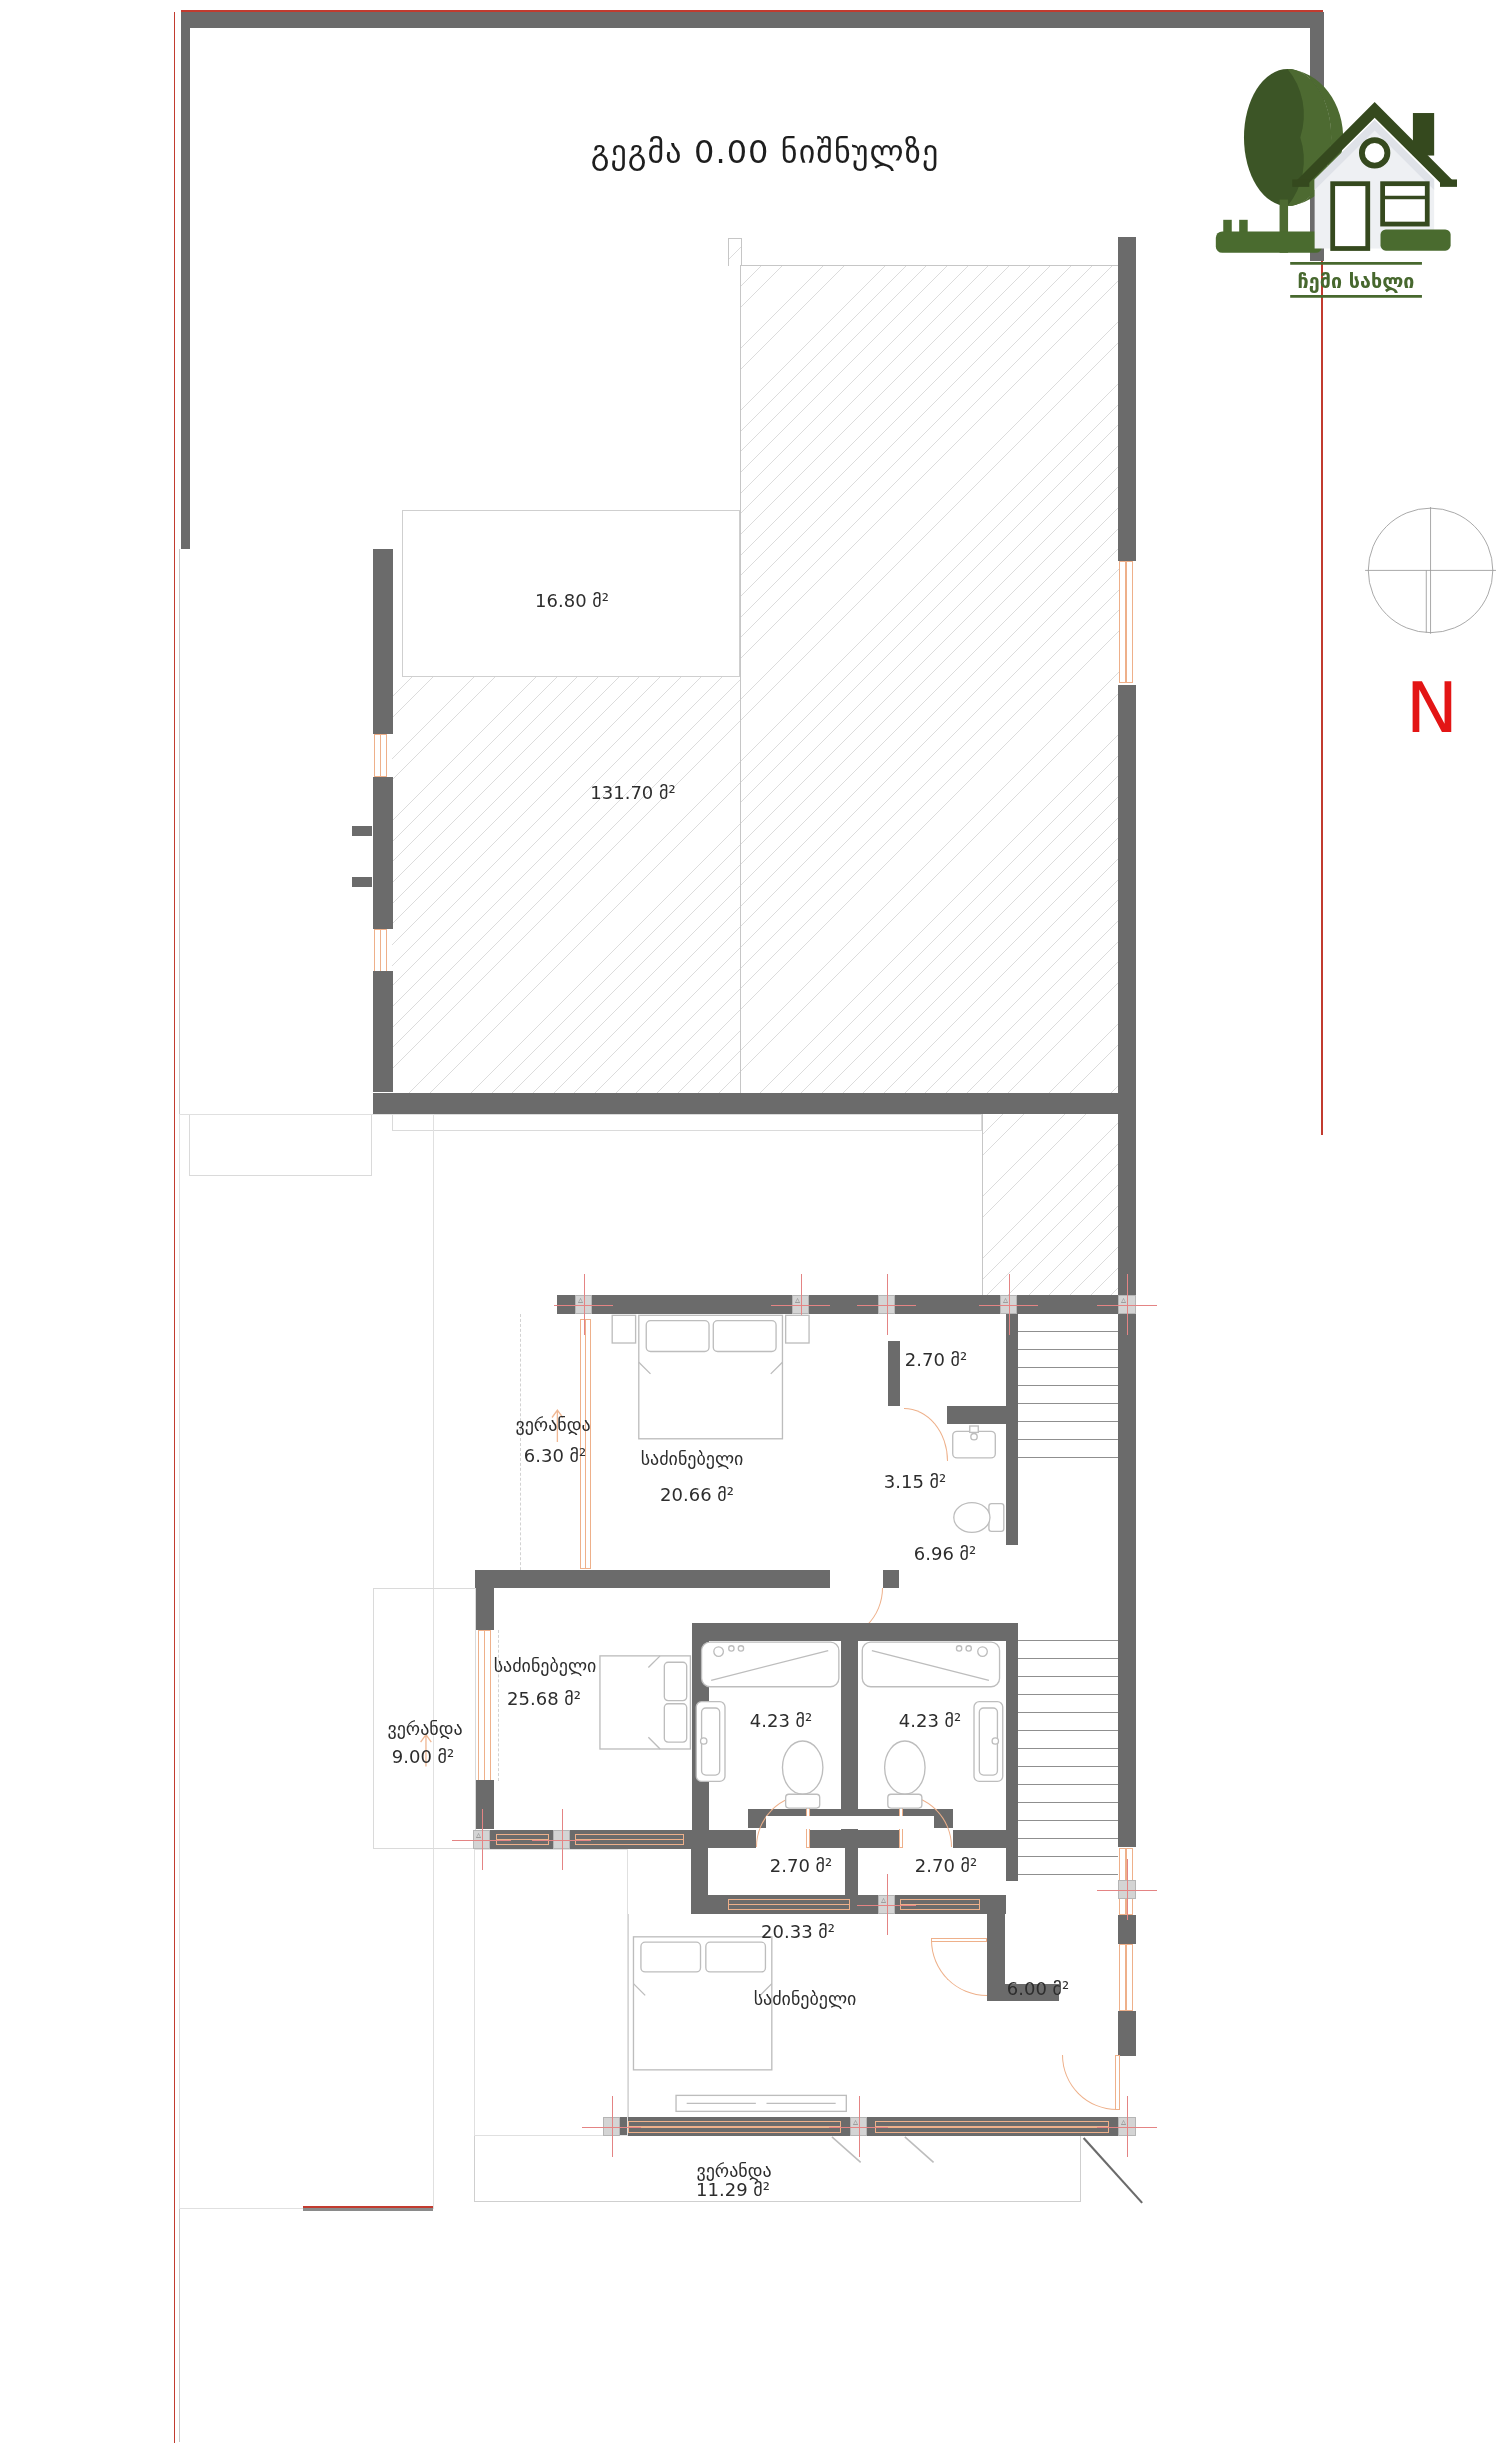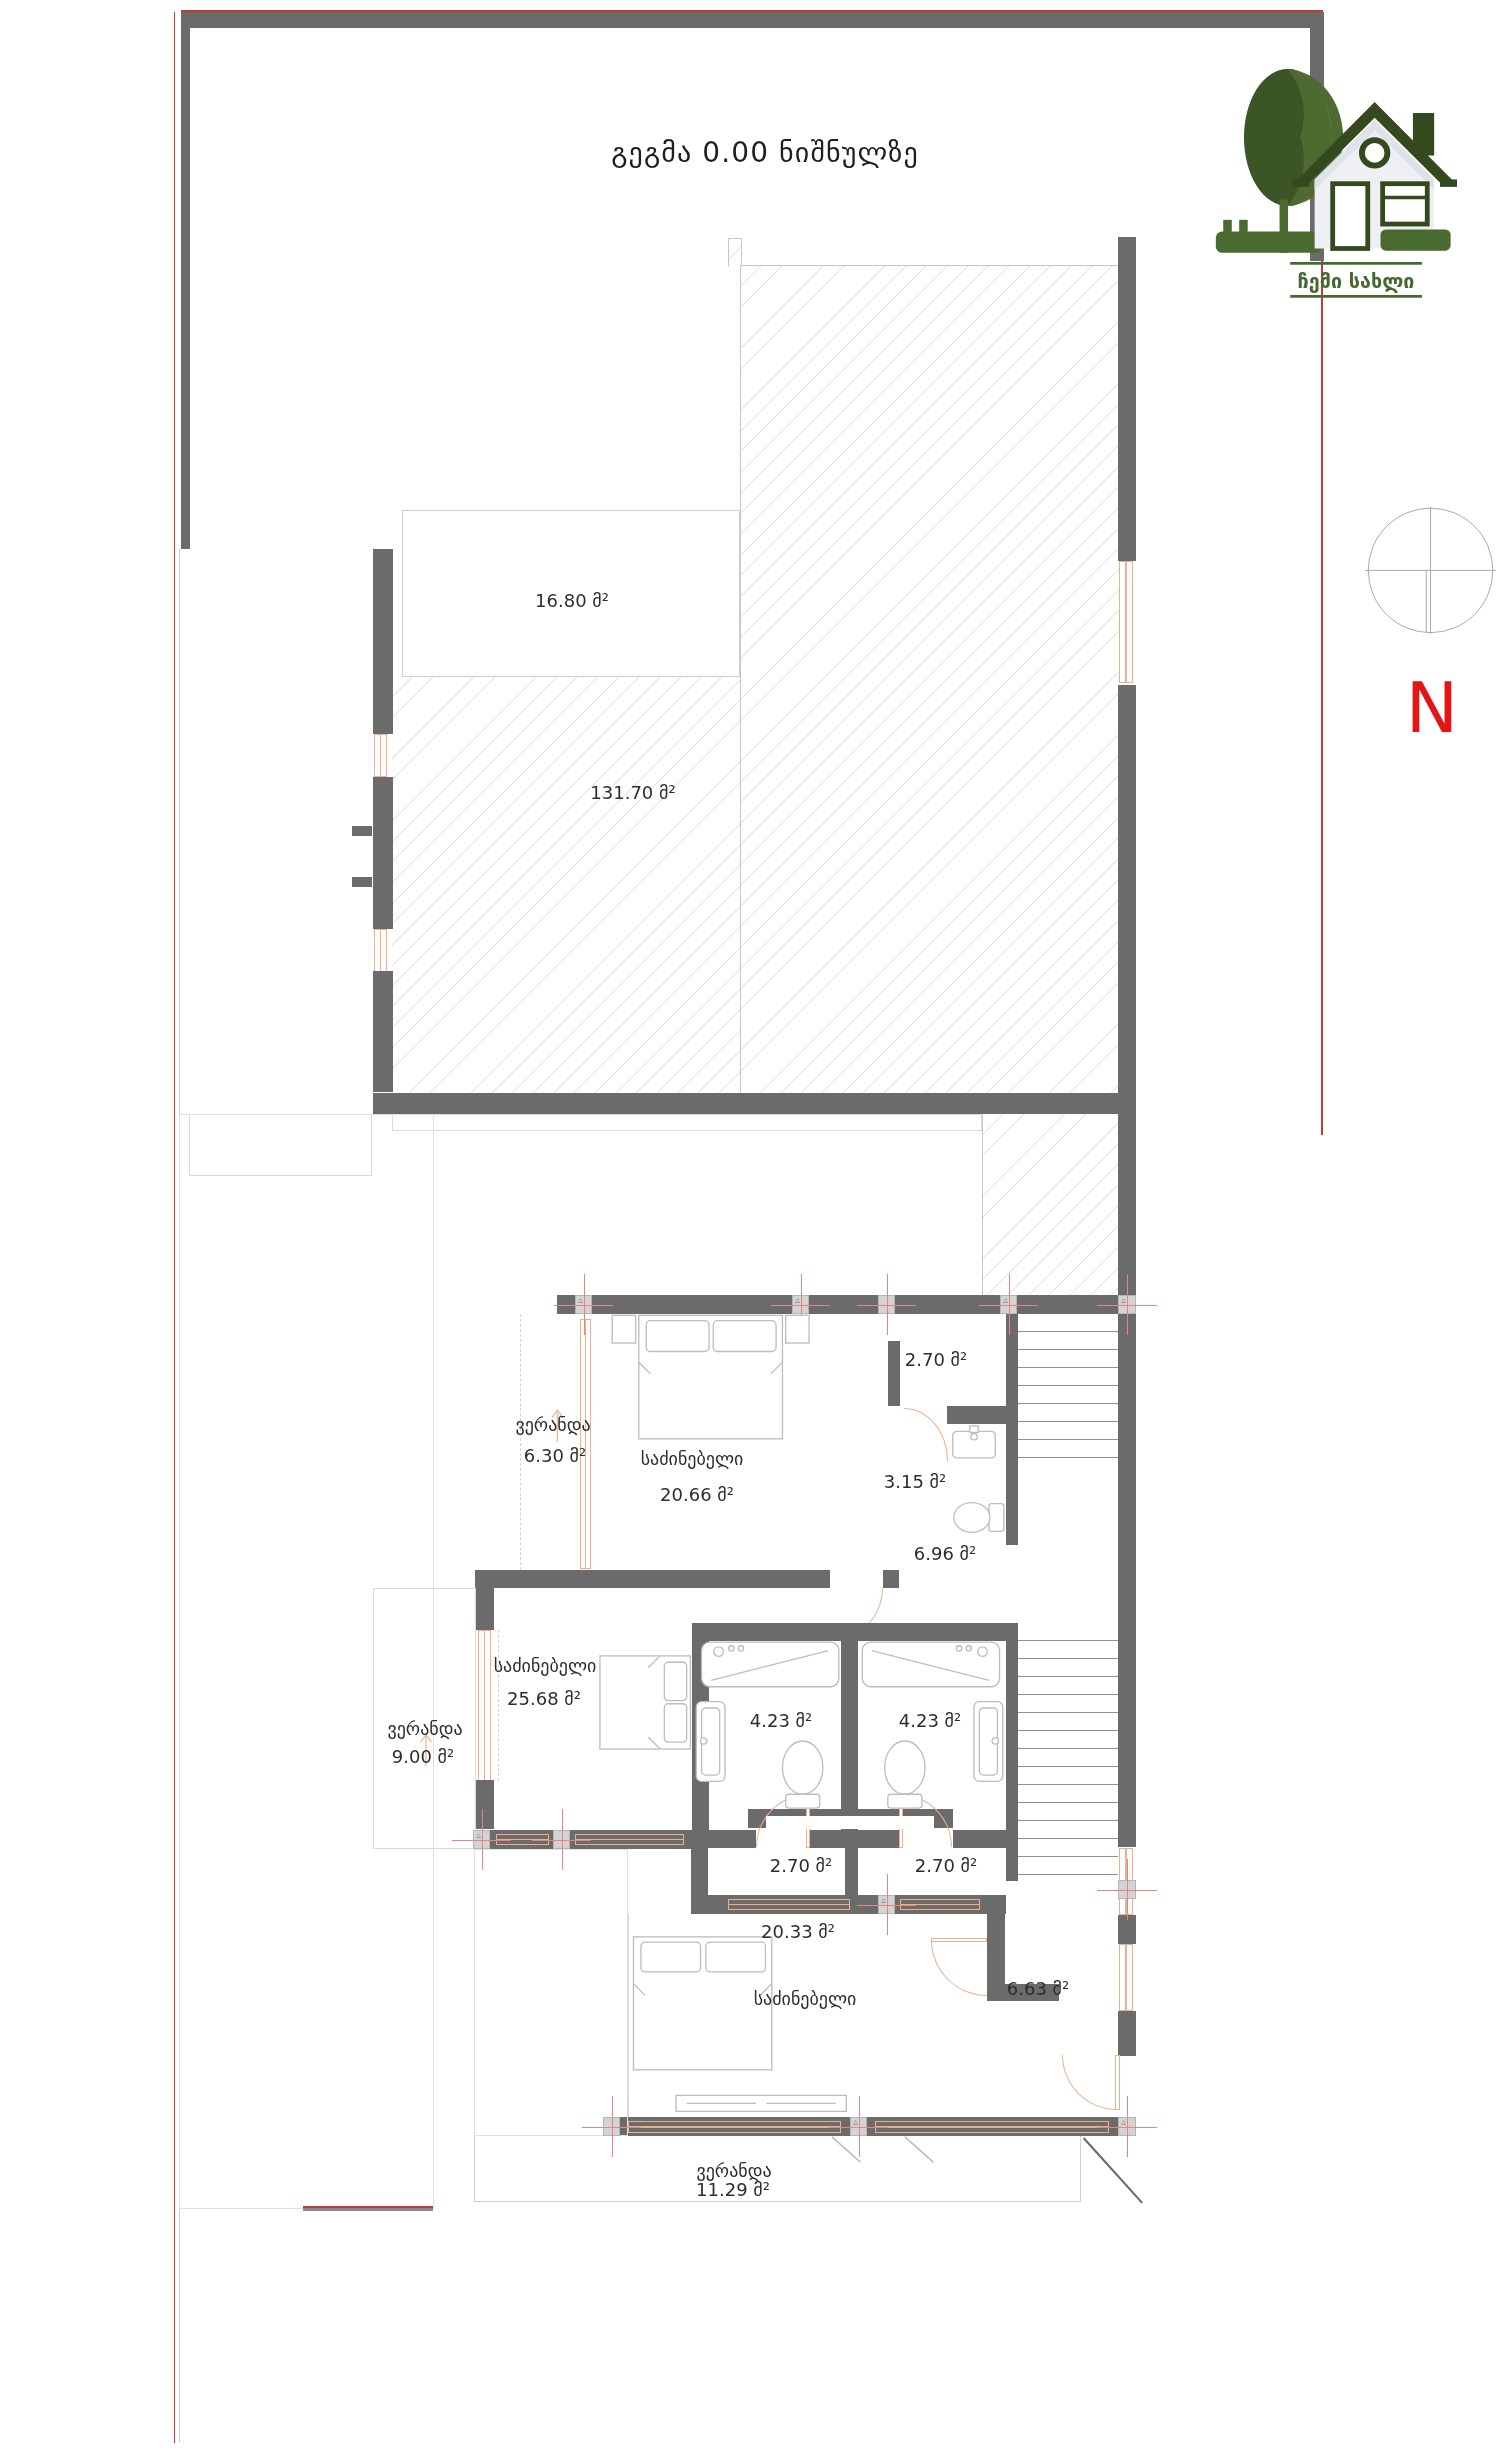--- a/index.html
+++ b/index.html
@@ -16,21 +16,21 @@
   .wh{position:absolute;border:1.1px solid #eeb08a;box-sizing:border-box;
       background:linear-gradient(to bottom,transparent 43%,#eeb08a 43%,#eeb08a 57%,transparent 57%);}
   .arc{position:absolute;box-sizing:border-box;border:0 solid #eeb08a;}
   .leaf{position:absolute;background:#ffffff;border:0.9px solid #eeb08a;box-sizing:border-box;}
   .dash{position:absolute;border-left:1.1px dashed #d2d2d2;}
   .col{position:absolute;width:17px;height:19px;background:#d4d4d4;border:0.5px solid #b5b5b5;box-sizing:border-box;}
   .col::before{content:"";position:absolute;left:-22.4px;right:-22.4px;top:50%;border-top:1.1px solid #e48484;}
   .col::after{content:"";position:absolute;top:-22.4px;bottom:-22.4px;left:50%;border-left:1.1px solid #e48484;}
   .col b{position:absolute;left:2.1px;top:-2.1px;color:#8e8e8e;font-size:10px;font-weight:400;z-index:3;}
   .lbl{position:absolute;transform:translate(-50%,-50%);font-size:18px;color:#2d2d2d;white-space:nowrap;z-index:40;}
-  .title{position:absolute;transform:translate(-50%,-50%);font-size:28px;color:#1e1e1e;white-space:nowrap;letter-spacing:1.1px;z-index:40;}
+  .title{position:absolute;transform:translate(-50%,-50%);font-size:32px;color:#1e1e1e;white-space:nowrap;letter-spacing:1.1px;z-index:40;}
   .north{position:absolute;transform:translate(-50%,-50%);font-size:70px;color:#e31515;z-index:40;}
   .brand{position:absolute;transform:translate(-50%,-50%);font-size:19.7px;color:#47682e;font-weight:bold;white-space:nowrap;z-index:41;}
   svg{position:absolute;left:0;top:0;z-index:20;}
 </style>
 </head>
 <body>
 
 <div class="canvas">
 
   <div class="red" style="left:181px;top:9.6px;width:1142px;height:2.1px;"></div>
@@ -308,19 +308,19 @@
 
   <div class="lbl" style="left:781px;top:1720px;">4.23 მ²</div>
   <div class="lbl" style="left:930px;top:1720px;">4.23 მ²</div>
 
   <div class="lbl" style="left:801px;top:1865px;">2.70 მ²</div>
   <div class="lbl" style="left:946px;top:1865px;">2.70 მ²</div>
 
   <div class="lbl" style="left:805px;top:1998px;">საძინებელი</div>
   <div class="lbl" style="left:798px;top:1931px;">20.33 მ²</div>
 
-  <div class="lbl" style="left:1038px;top:1988px;">6.63 მ²</div>
+  <div class="lbl" style="left:1038px;top:1988px;">6.00 მ²</div>
 
   <div class="lbl" style="left:734px;top:2170px;">ვერანდა</div>
   <div class="lbl" style="left:733px;top:2189px;">11.29 მ²</div>
 
 </div>
 
 
 </body></html>

